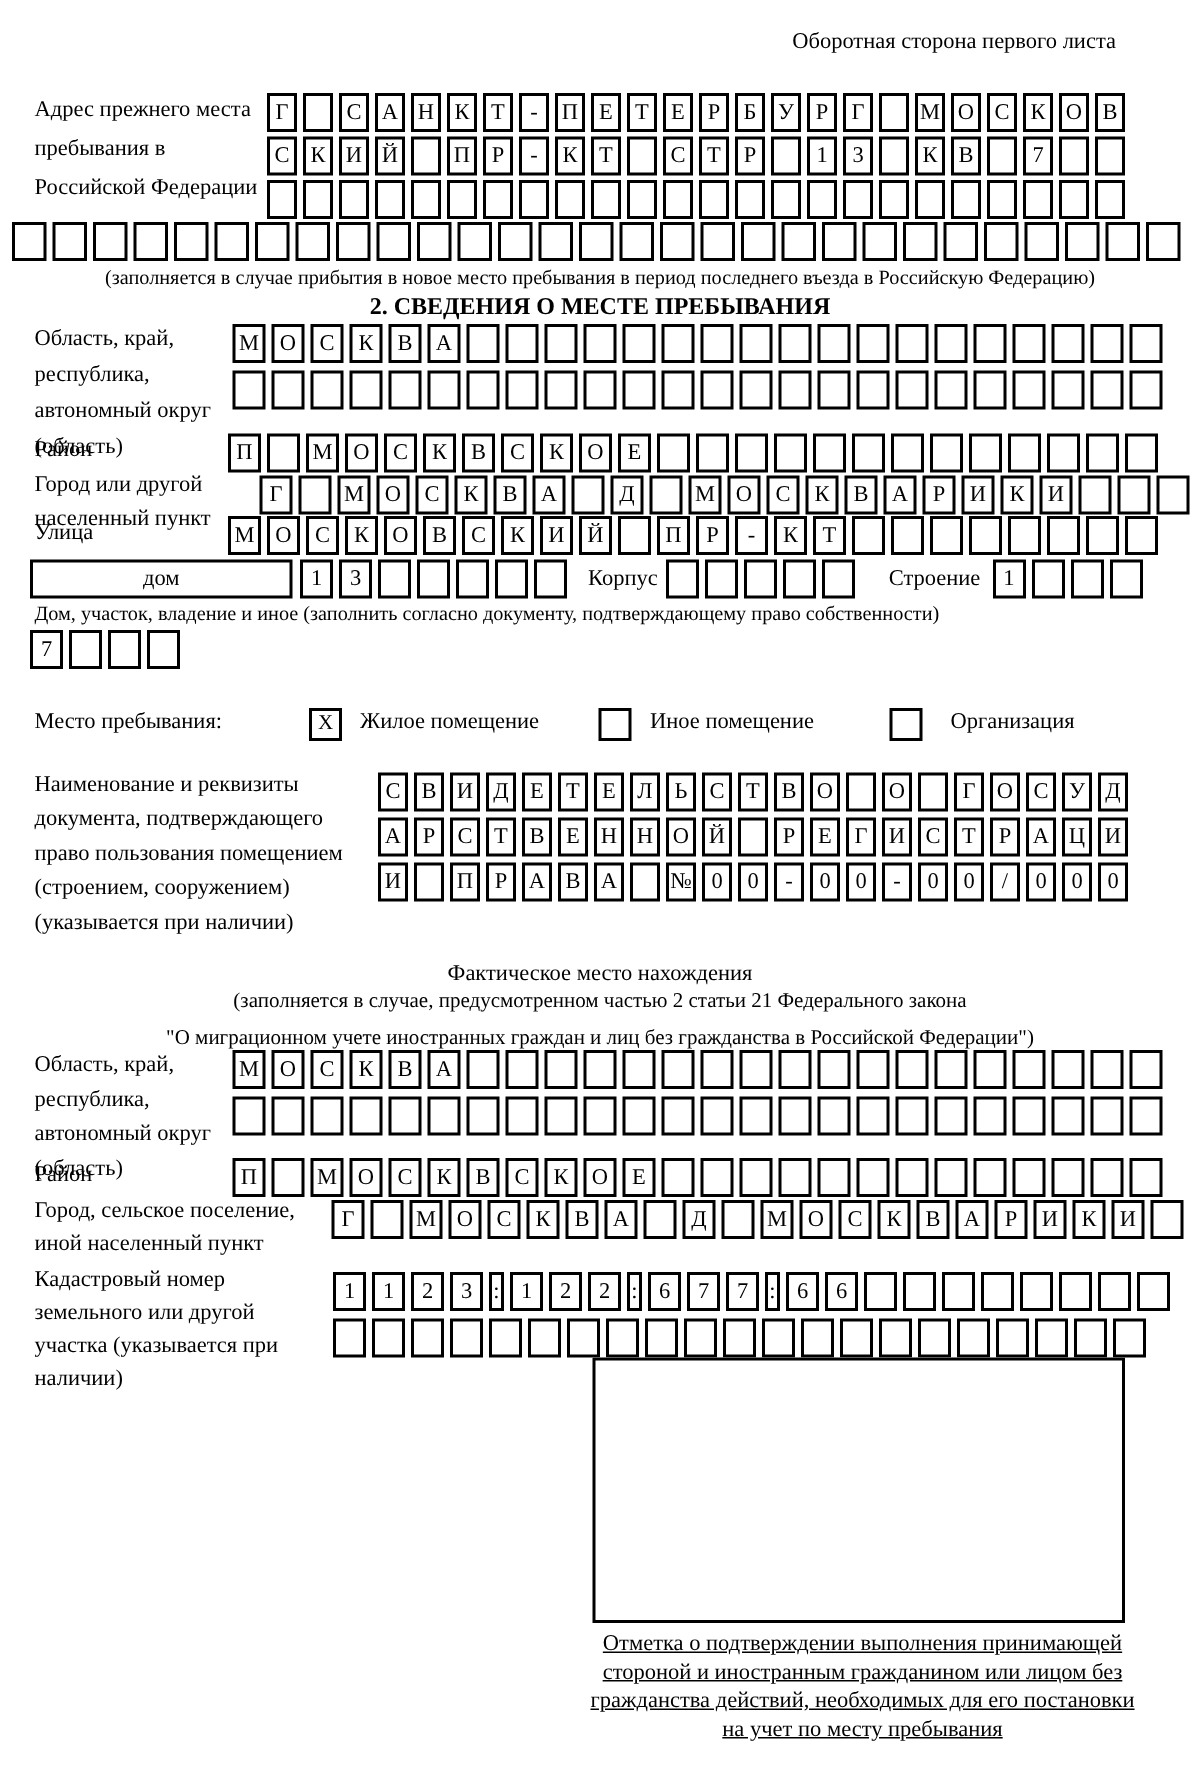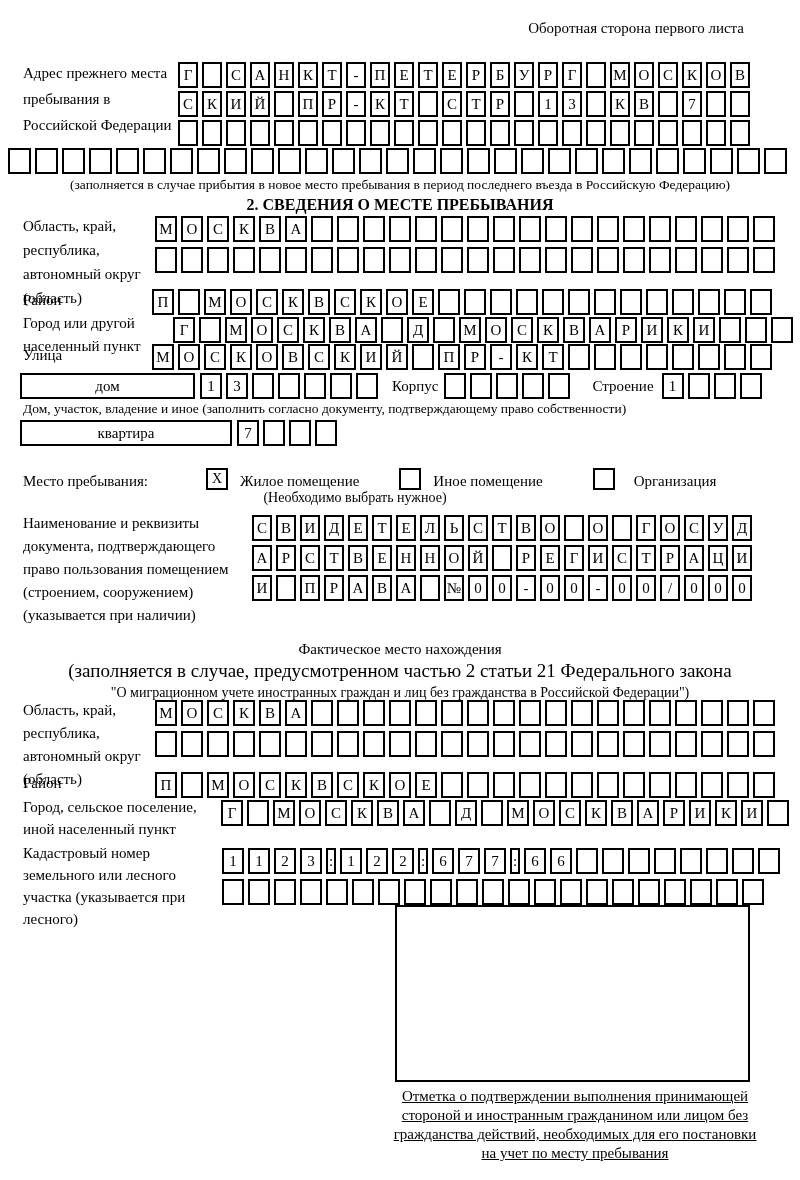--- a/index.html
+++ b/index.html
@@ -307,39 +307,37 @@
     <span class="row row-md">
         <span class="cell">1</span>
         <span class="cell"></span>
         <span class="cell"></span>
         <span class="cell"></span>
       </span>
   </div>
   <div class="abs note" style="top:401px;left:23px">Дом, участок, владение и иное (заполнить согласно документу, подтверждающему право собственности)</div>
 
   <div class="abs row row-md" style="top:420px;left:20px">
-    <span class="box-label" style="width:208px;margin-right:5px">квартира</span>
     <span class="row row-md">
         <span class="cell">7</span>
         <span class="cell"></span>
         <span class="cell"></span>
         <span class="cell"></span>
       </span>
   </div>
 
-  <div class="abs row" style="top:468px;left:23px;align-items:flex-start">
+  <div class="abs row" style="top:468px;left:23px;align-items:flex-end">
     <span class="inline-lbl">Место пребывания:</span>
     <span class="chk" style="margin-left:58px">X</span>
     <span class="inline-lbl" style="margin-left:12px">Жилое помещение</span>
     <span class="chk" style="margin-left:40px"></span>
     <span class="inline-lbl" style="margin-left:12px">Иное помещение</span>
     <span class="chk" style="margin-left:50px"></span>
     <span class="inline-lbl" style="margin-left:19px">Организация</span>
   </div>
-  <div class="abs note" style="top:490px;left:155px;width:400px;text-align:center;font-size:14px">(Необходимо выбрать нужное)</div>
 
   <div class="abs lbl" style="top:512px;left:23px;width:230px;line-height:23px">Наименование и реквизиты документа, подтверждающего право пользования помещением (строением, сооружением) (указывается при наличии)</div>
   <div class="abs row row-sm" style="top:515px;left:252px">
       <span class="cell">С</span>
       <span class="cell">В</span>
       <span class="cell">И</span>
       <span class="cell">Д</span>
       <span class="cell">Е</span>
       <span class="cell">Т</span>
       <span class="cell">Е</span>
@@ -399,21 +397,21 @@
       <span class="cell">-</span>
       <span class="cell">0</span>
       <span class="cell">0</span>
       <span class="cell">/</span>
       <span class="cell">0</span>
       <span class="cell">0</span>
       <span class="cell">0</span>
     </div>
 
   <div class="abs center" style="top:641px;font-weight:normal;font-size:15px">Фактическое место нахождения</div>
-  <div class="abs center" style="top:660px;font-size:19px">(заполняется в случае, предусмотренном частью 2 статьи 21 Федерального закона</div>
+  <div class="abs center" style="top:660px;font-size:14px">(заполняется в случае, предусмотренном частью 2 статьи 21 Федерального закона</div>
   <div class="abs center" style="top:685px;font-size:14px">"О миграционном учете иностранных граждан и лиц без гражданства в Российской Федерации")</div>
 
   <div class="abs lbl" style="top:699px;left:23px;width:150px;line-height:23px">Область, край, республика, автономный округ (область)</div>
   <div class="abs row row-md" style="top:700px;left:155px">
       <span class="cell">М</span>
       <span class="cell">О</span>
       <span class="cell">С</span>
       <span class="cell">К</span>
       <span class="cell">В</span>
       <span class="cell">А</span>
@@ -510,21 +508,21 @@
       <span class="cell">К</span>
       <span class="cell">В</span>
       <span class="cell">А</span>
       <span class="cell">Р</span>
       <span class="cell">И</span>
       <span class="cell">К</span>
       <span class="cell">И</span>
       <span class="cell"></span>
     </div>
 
-  <div class="abs lbl" style="top:842px;left:23px;width:190px;line-height:22px">Кадастровый номер земельного или лесного участка (указывается при лесного)</div>
+  <div class="abs lbl" style="top:842px;left:23px;width:190px;line-height:22px">Кадастровый номер земельного или другой участка (указывается при наличии)</div>
   <div class="abs row row-md" style="top:848px;left:222px">
       <span class="cell">1</span>
       <span class="cell">1</span>
       <span class="cell">2</span>
       <span class="cell">3</span>
       <span class="cell narrow">:</span>
       <span class="cell">1</span>
       <span class="cell">2</span>
       <span class="cell">2</span>
       <span class="cell narrow">:</span>

